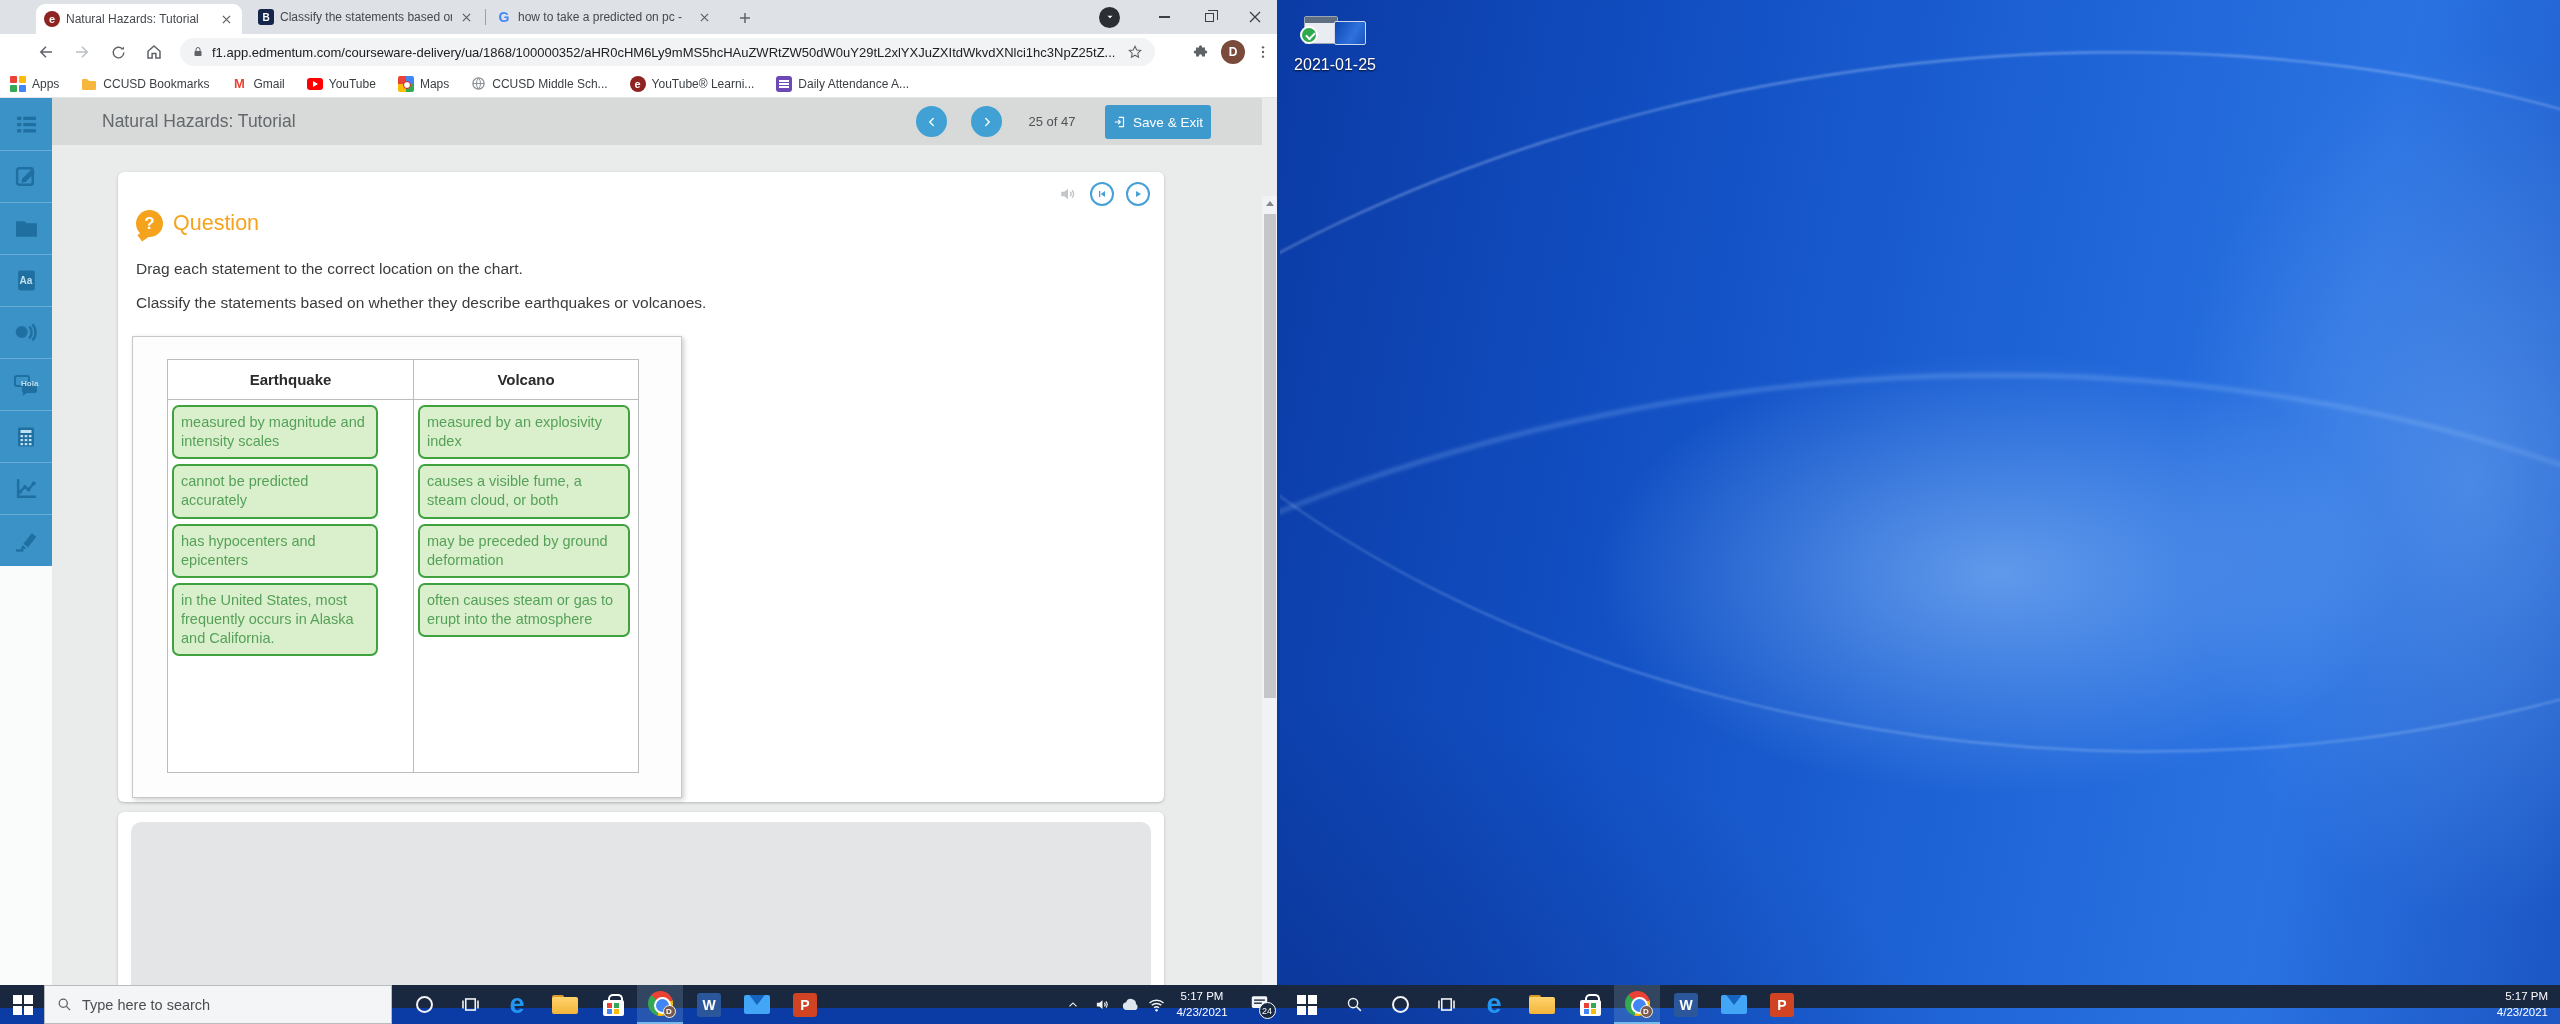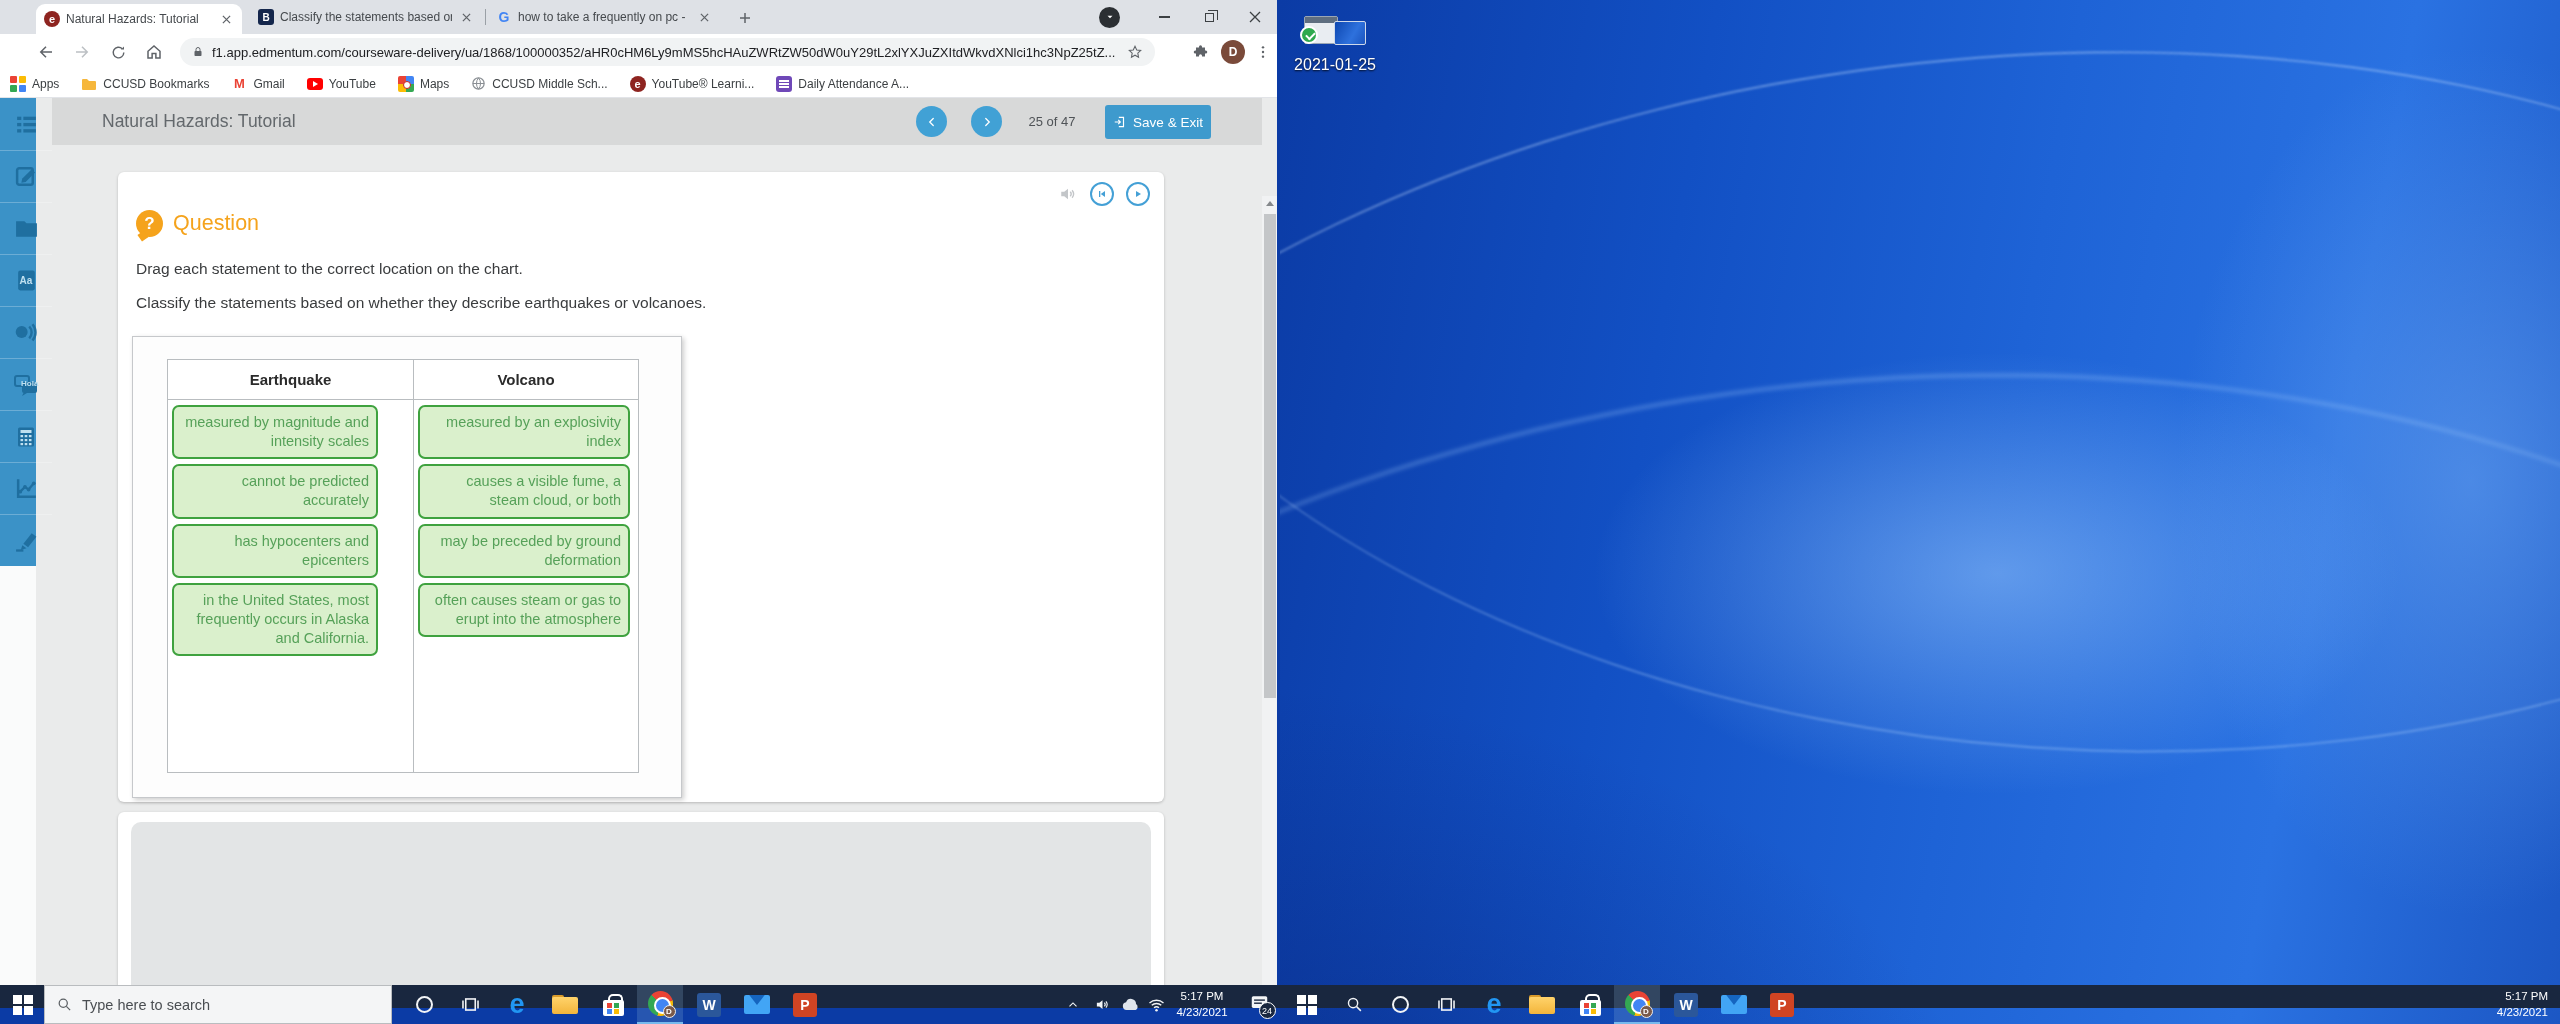--- a/index.html
+++ b/index.html
@@ -75,21 +75,21 @@
   .bm-maps { position:relative; border-radius:2px; background:conic-gradient(#4285F4 0 25%, #34A853 0 50%, #FBBC05 0 75%, #EA4335 0); }
   .bm-maps::before { content:""; position:absolute; left:5px; top:5px; width:6px; height:6px; background:#fff; border:1px solid #c5221f; border-radius:50%; }
   .bm-edmentum { background:#8e2420; color:#fff; border-radius:50%; font-size:11px; }
   .bm-attendance { background:#6F48B8; position:relative; }
   .bm-attendance::before { content:""; position:absolute; left:3px; top:4px; width:10px; height:2px; background:#fff; box-shadow:0 3px 0 #fff, 0 6px 0 #fff; }
 
   
   .page { position:relative; width:1277px; height:887px; background:#eaebeb; overflow:hidden; }
 
   
-  .edu-sidebar { position:absolute; left:0; top:0; width:36px; height:887px; background:#fafbfb; }
+  .edu-sidebar { position:absolute; left:0; top:0; width:52px; height:887px; background:#fafbfb; }
   .edu-stack { background:#3b92c7; }
   .edu-cell { width:52px; height:52px; display:flex; align-items:center; justify-content:center; border-top:1px solid rgba(255,255,255,.25); position:relative; }
   .edu-cell:first-child { border-top:none; }
   .edu-cell svg { display:block; }
   .aa-lbl { position:absolute; font-size:10px; font-weight:bold; color:#bfe0f0; }
   .hola-lbl { position:absolute; font-size:8px; font-weight:bold; color:#bfe0f0; left:21px; top:20px; }
 
   
   .page-header { position:absolute; left:52px; top:0; width:1210px; height:47px; background:#d8d9d9; }
   .ph-title { position:absolute; left:50px; top:13px; font-size:17.5px; color:#63686c; }
@@ -107,21 +107,21 @@
   .audio-circle { width:24px; height:24px; border-radius:50%; border:2px solid #44A0D6; display:flex; align-items:center; justify-content:center; }
 
   .q-head { position:absolute; left:18px; top:38px; display:flex; align-items:center; gap:10px; }
   .q-balloon { position:relative; width:27px; height:27px; border-radius:50%; background:#F5A31C; color:#fff; font-weight:bold; font-size:17px; display:flex; align-items:center; justify-content:center; }
   .q-balloon::after { content:""; position:absolute; left:3px; bottom:-3px; width:8px; height:8px; background:#F5A31C; transform:rotate(55deg); }
   .q-title { font-size:21.5px; color:#F5A31C; }
   .instr { position:absolute; left:18px; font-size:15.5px; color:#3a3c3e; }
   .instr1 { top:88px; } .instr2 { top:122px; }
 
   
-  .chart-container { position:absolute; left:14px; top:164px; width:550px; height:462px; background:#fdfdfd; border:1px solid #c6c8cb; box-shadow:2px 2px 5px rgba(0,0,0,.2);text-align:right; }
+  .chart-container { position:absolute; left:14px; top:164px; width:550px; height:462px; background:#fdfdfd; border:1px solid #c6c8cb; box-shadow:2px 2px 5px rgba(0,0,0,.2); }
   .dd-table { position:absolute; left:34px; top:22px; width:472px; height:414px; background:#fff; border:1px solid #b9bdc0; display:flex; flex-direction:column; }
   .dd-head { display:flex; height:40px; border-bottom:1px solid #b9bdc0; }
   .dd-head .hc { display:flex; align-items:center; justify-content:center; font-size:15px; font-weight:bold; color:#2b2b2b; }
   .dd-body { flex:1; display:flex; }
   .col1 { width:246px; border-right:1px solid #b9bdc0; }
   .col2 { flex:1; }
   .dd-col { padding:5px 4px; }
   .drag-box { width:fit-content; max-width:206px; margin:0 0 5px 0; padding:6px 7px; background:#DAF0CC; border:2px solid #3FA23F; border-radius:7px; color:#56A159; font-size:14.5px; line-height:1.32; }
   .col2 .drag-box { max-width:212px; }
 
@@ -197,21 +197,21 @@
         <span class="title">Classify the statements based on</span>
         <span class="tab-close">
           <svg width="9" height="9" viewBox="0 0 10 10">
               <path d="M1 1l8 8M9 1l-8 8" stroke="#5f6368" stroke-width="1.4"></path>
             </svg>
         </span>
       </div>
       <div class="tab-divider" style="left:485px"></div>
       <div class="tab tab-3">
         <span class="favicon fav-google">G</span>
-        <span class="title">how to take a frequently on pc -</span>
+        <span class="title">how to take a predicted on pc -</span>
         <span class="tab-close">
           <svg width="9" height="9" viewBox="0 0 10 10">
               <path d="M1 1l8 8M9 1l-8 8" stroke="#5f6368" stroke-width="1.4"></path>
             </svg>
         </span>
       </div>
       <div class="newtab-btn">
         <svg width="12" height="12" viewBox="0 0 12 12">
             <path d="M6 1v10M1 6h10" stroke="#5f6368" stroke-width="1.5"></path>
           </svg>

